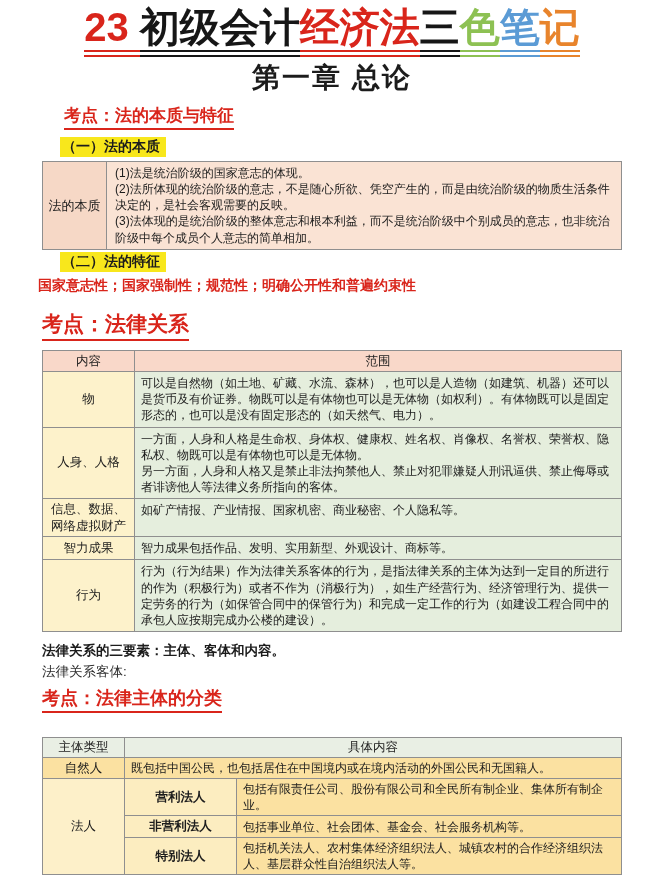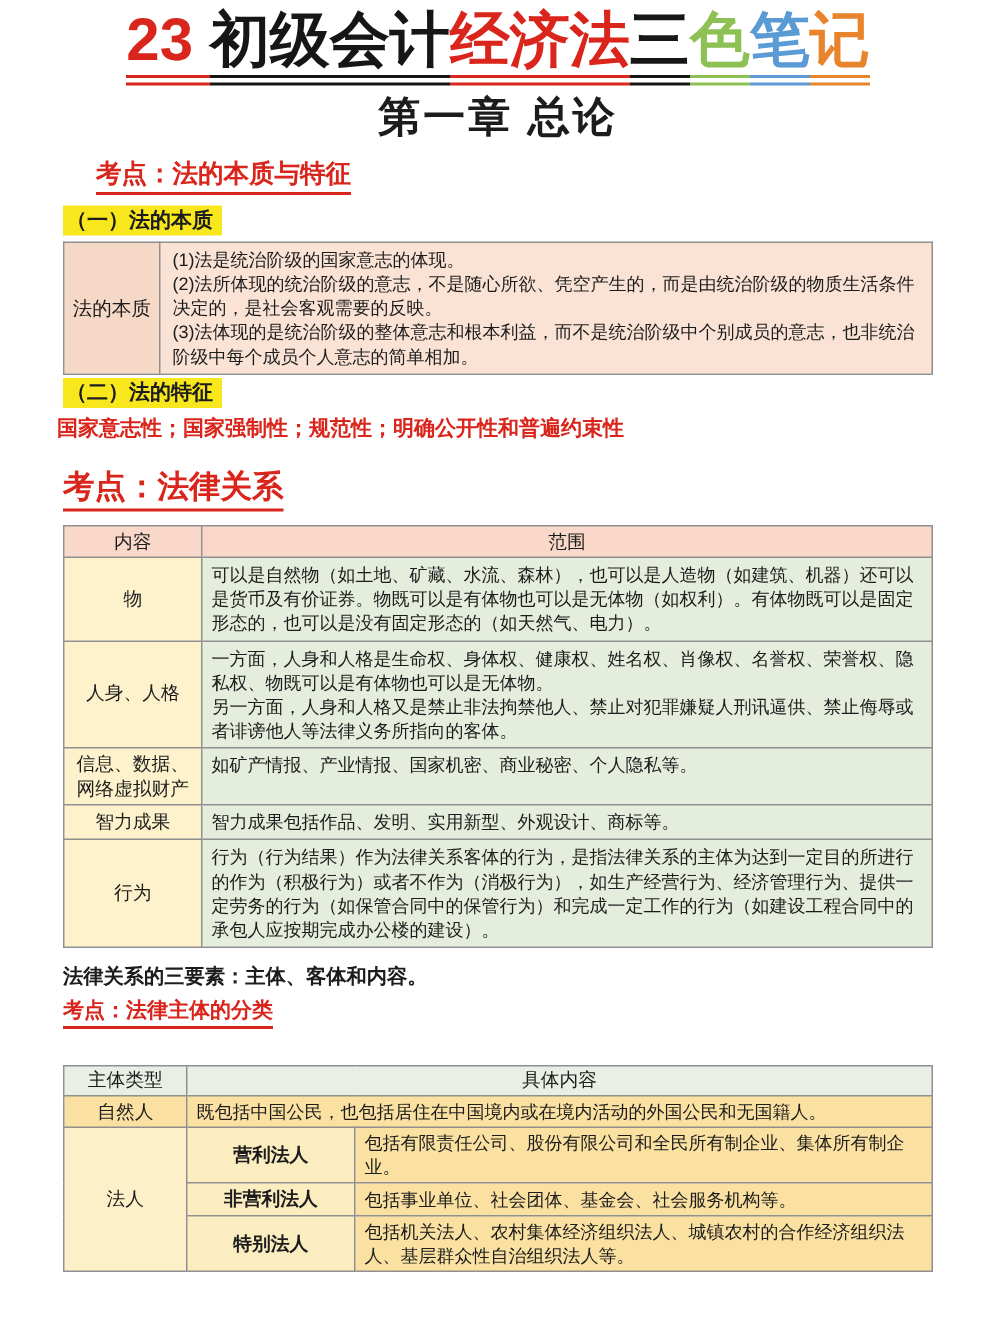--- a/index.html
+++ b/index.html
@@ -48,30 +48,30 @@
     font-weight:bold;
     margin-top:2px;
     letter-spacing:2px;
   }
 
   
   .kaodian{color:var(--red);font-weight:bold;}
   .kaodian .inner{display:inline-block;border-bottom:2px solid;padding-bottom:1px;}
   .k1{font-size:17px;margin:7px 0 5px 22px;}
   .k2{font-size:21px;margin:15px 0 9px 0;}
-  .k3{font-size:14px;margin:5px 0 0 0;}
+  .k3{font-size:18px;margin:5px 0 0 0;}
 
   
   .hl{
     display:inline-block;
     background:var(--hl-yellow);
     font-weight:bold;
     font-size:14px;
     padding:1px 6px 1px 2px;
-    margin:2px 0;
+    margin:2px 18px;
   }
 
   .features{
     color:var(--red);
     font-weight:bold;
     font-size:14px;
     margin:3px 0 0 -4px;
   }
 
   
@@ -172,20 +172,21 @@
     <tr>
       <td class="label">行为</td>
       <td class="body">
         <div class="para">行为（行为结果）作为法律关系客体的行为，是指法律关系的主体为达到一定目的所进行的作为（积极行为）或者不作为（消极行为），如生产经营行为、经济管理行为、提供一定劳务的行为（如保管合同中的保管行为）和完成一定工作的行为（如建设工程合同中的承包人应按期完成办公楼的建设）。</div>
       </td>
     </tr>
   </tbody>
     </table>
 
   <div class="note-bold">法律关系的三要素：主体、客体和内容。</div>
+  <div class="note-plain">法律关系客体:</div>
 
   <div class="kaodian k3">
     <span class="inner">考点：法律主体的分类</span>
   </div>
 
   <table class="t3">
     <tbody>
         <tr class="head">
       <td class="c1">主体类型</td>
       <td colspan="2">具体内容</td>

